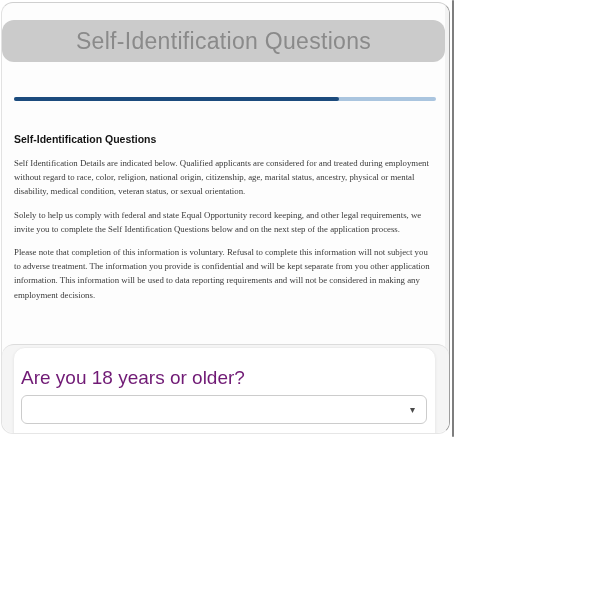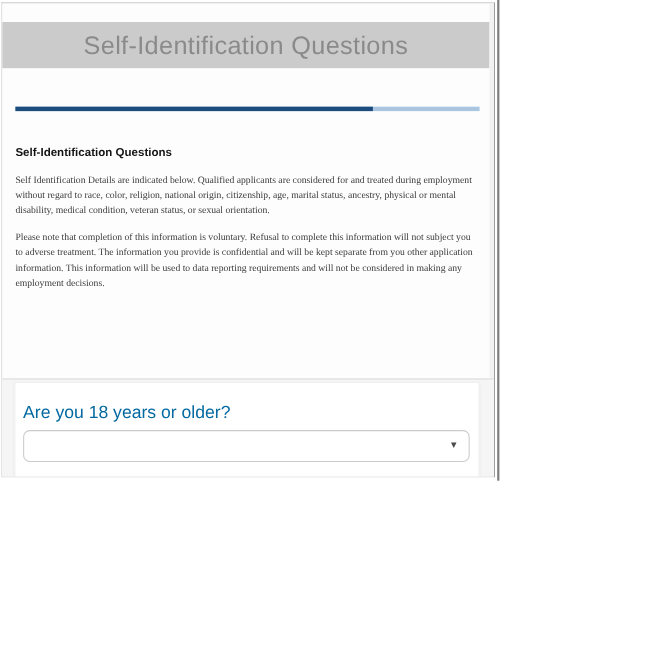--- a/index.html
+++ b/index.html
@@ -1,15 +1,15 @@
 <!DOCTYPE html>
 <html><head>
 <meta charset="utf-8">
 <style>
-  * { margin:0; padding:0; box-sizing:border-box; }
+  * { margin:0; padding:0; box-sizing:border-box;border-radius:12px; }
   html,body { width:600px; height:600px; background:#ffffff;
               font-family:"Liberation Sans","DejaVu Sans",sans-serif; }
   .canvas { position:relative; width:600px; height:600px; background:#ffffff; overflow:hidden; }
 
   
   .frame {
     position:absolute; left:1px; top:2px; width:449px; height:432px;
     background:#fdfdfd;
     border-top:1px solid #cfcfcf;
     border-left:1px solid #e2e2e2;
@@ -65,21 +65,21 @@
     position:absolute; left:0; right:0; top:341px; bottom:0;
     background:#f5f5f5; border-top:1px solid #dcdcdc;
   }
   .question-card {
     margin:2px 13px 0 11px; min-height:120px;
     background:#ffffff; border:1px solid #ededed;
     box-shadow:0 1px 3px rgba(0,0,0,0.05);
     padding:19px 8px 30px 7px;
   }
   .question-label {
-    font-size:16px; color:#0369a1;
+    font-size:19px; color:#701a75;
   }
   .select-box {
     position:relative; margin-top:6px; height:29px; width:100%;
     background:#ffffff; border:1px solid #cccccc; border-radius:6px;
     cursor:pointer;
   }
   .select-value {
     position:absolute; left:10px; top:7px; font-size:11px; color:#444444;
   }
   .select-caret {
@@ -103,20 +103,21 @@
 
     <div class="content">
 
       <div class="progress-track" style="background: rgb(170, 197, 223);">
         <div class="progress-fill" style="width: 77%; background: rgb(28, 75, 125);"></div>
       </div>
 
       <div class="section-heading">Self-Identification Questions</div>
 
       <p class="para">Self Identification Details are indicated below. Qualified applicants are considered for and treated during employment without regard to race, color, religion, national origin, citizenship, age, marital status, ancestry, physical or mental disability, medical condition, veteran status, or sexual orientation.</p>
+      <p class="para">Solely to help us comply with federal and state Equal Opportunity record keeping, and other legal requirements, we invite you to complete the Self Identification Questions below and on the next step of the application process.</p>
       <p class="para">Please note that completion of this information is voluntary. Refusal to complete this information will not subject you to adverse treatment. The information you provide is confidential and will be kept separate from you other application information. This information will be used to data reporting requirements and will not be considered in making any employment decisions.</p>
 
     </div>
 
     <div class="questions-section">
       <div class="question-card">
         <div class="question-label">Are you 18 years or older?</div>
         <div class="select-box">
           <span class="select-value"></span>
           <span class="select-caret">▾</span>

